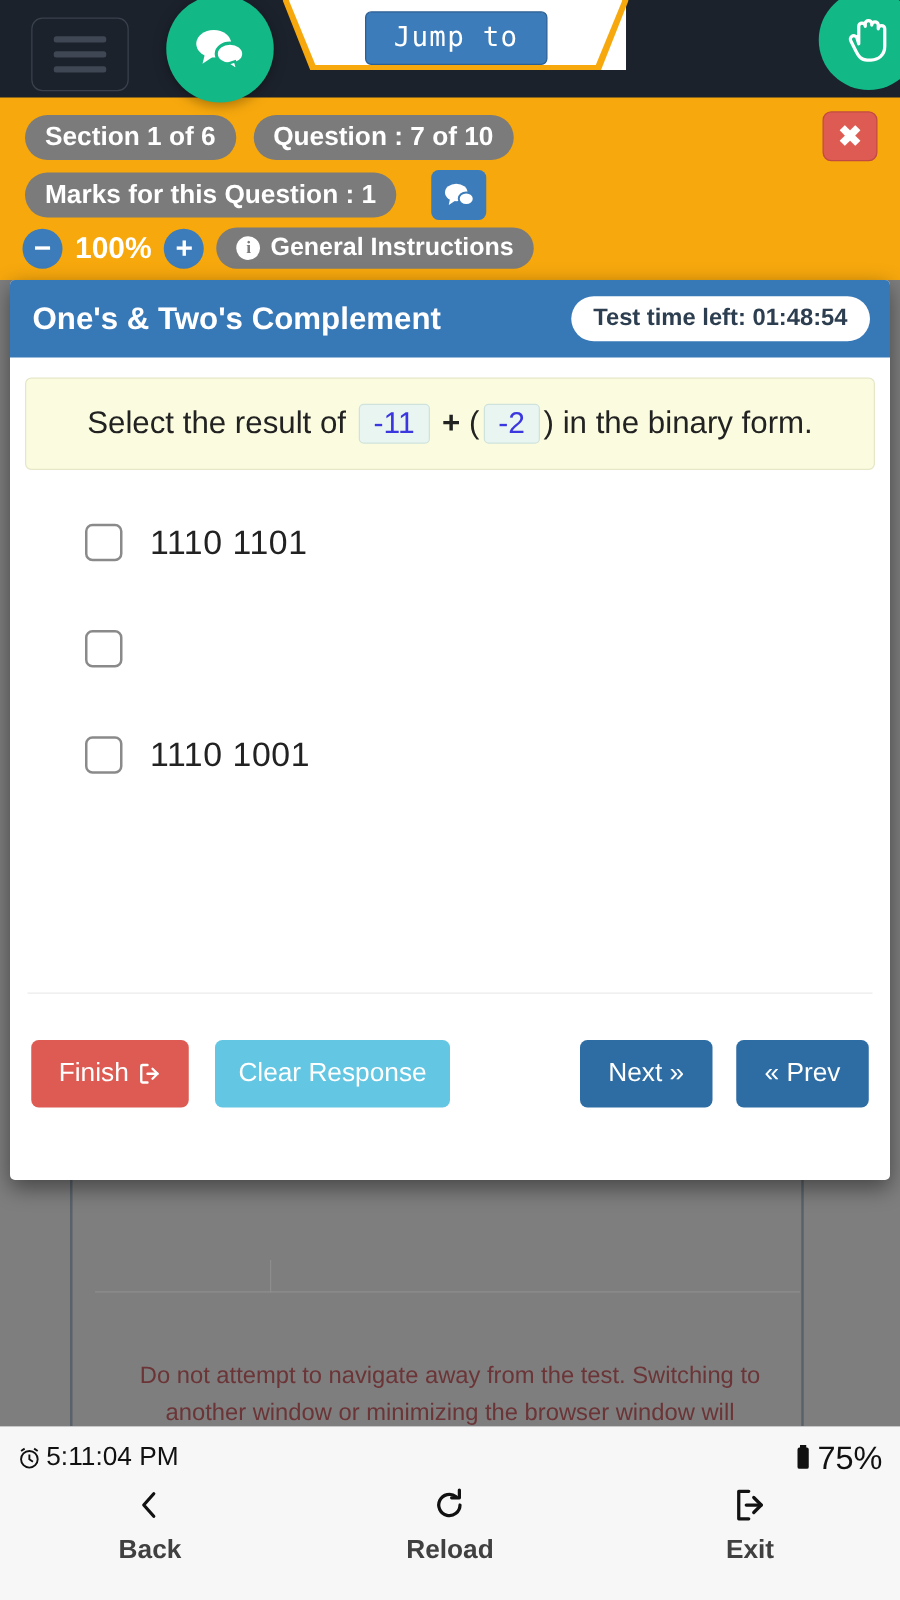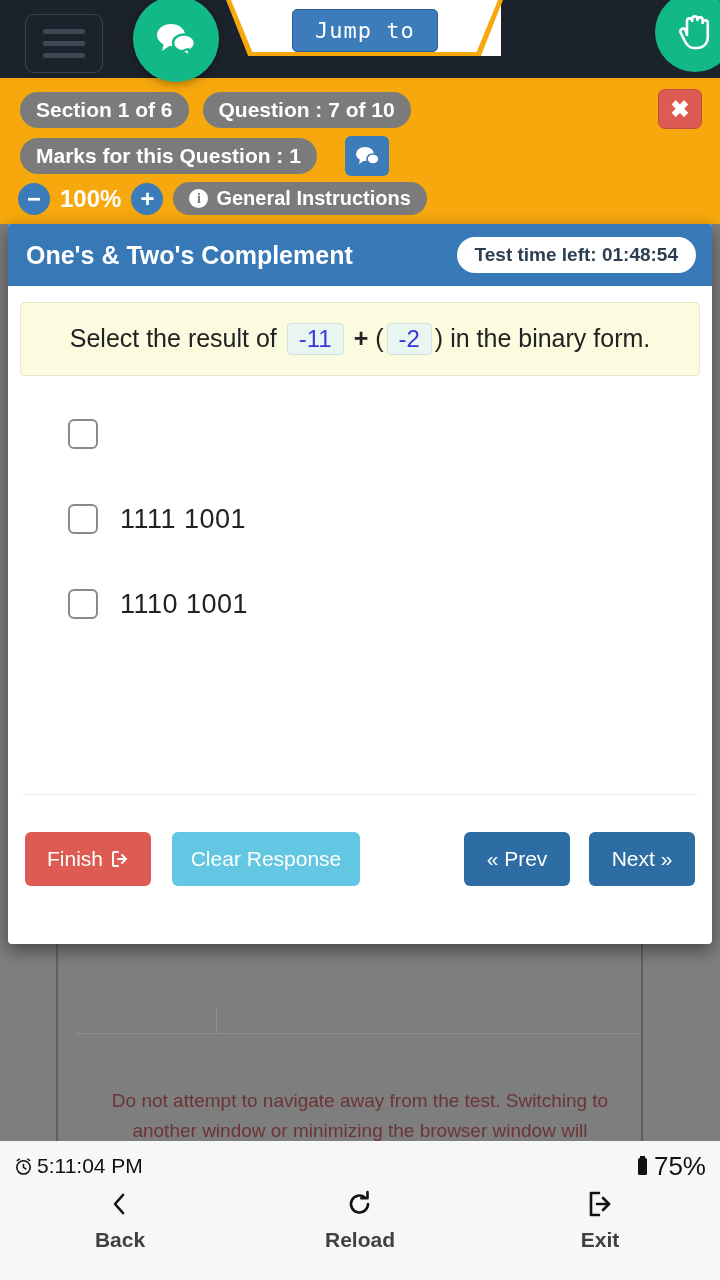--- a/index.html
+++ b/index.html
@@ -262,24 +262,24 @@
     <span>Select the result of</span>
     <span class="val-chip">-11</span>
     <b>+</b>
     <span>(</span><span class="val-chip">-2</span><span>)</span>
     <span>in the binary form.</span>
   </div>
 
   <div class="options">
     <div class="opt">
       <span class="cb"></span>
+      <span class="opt-label">1110 1101</span>
     </div>
     <div class="opt">
       <span class="cb"></span>
-      <span class="opt-label">1111 1001</span>
     </div>
     <div class="opt">
       <span class="cb"></span>
       <span class="opt-label">1110 1001</span>
     </div>
   </div>
 
   <div class="divider"></div>
 
   <div class="actions">
@@ -288,22 +288,22 @@
         <span>Finish</span>
         <svg width="18" height="18" viewBox="0 0 18 18" fill="none" stroke="#ffffff" stroke-width="1.9" stroke-linecap="round" stroke-linejoin="round" aria-hidden="true">
           <path d="M7 2 H3 a1 1 0 0 0-1 1 v12 a1 1 0 0 0 1 1 h4"></path>
           <path d="M11 5 l4 4 l-4 4"></path>
             <path d="M15 9 H7"></path>
         </svg>
       </button>
       <button class="btn b-clear">Clear Response</button>
     </div>
     <div class="act-right">
+      <button class="btn b-next">Next »</button>
       <button class="btn b-prev">« Prev</button>
-      <button class="btn b-next">Next »</button>
     </div>
   </div>
 </div>
 
 <div class="botnav">
   <div class="status-row">
     <span class="clock">
       <svg width="19" height="19" viewBox="0 0 20 20" fill="none" stroke="#111" stroke-width="1.6" aria-hidden="true">
         <circle cx="10" cy="11" r="7"></circle>
           <path d="M10 7 V11 L13 13"></path>

